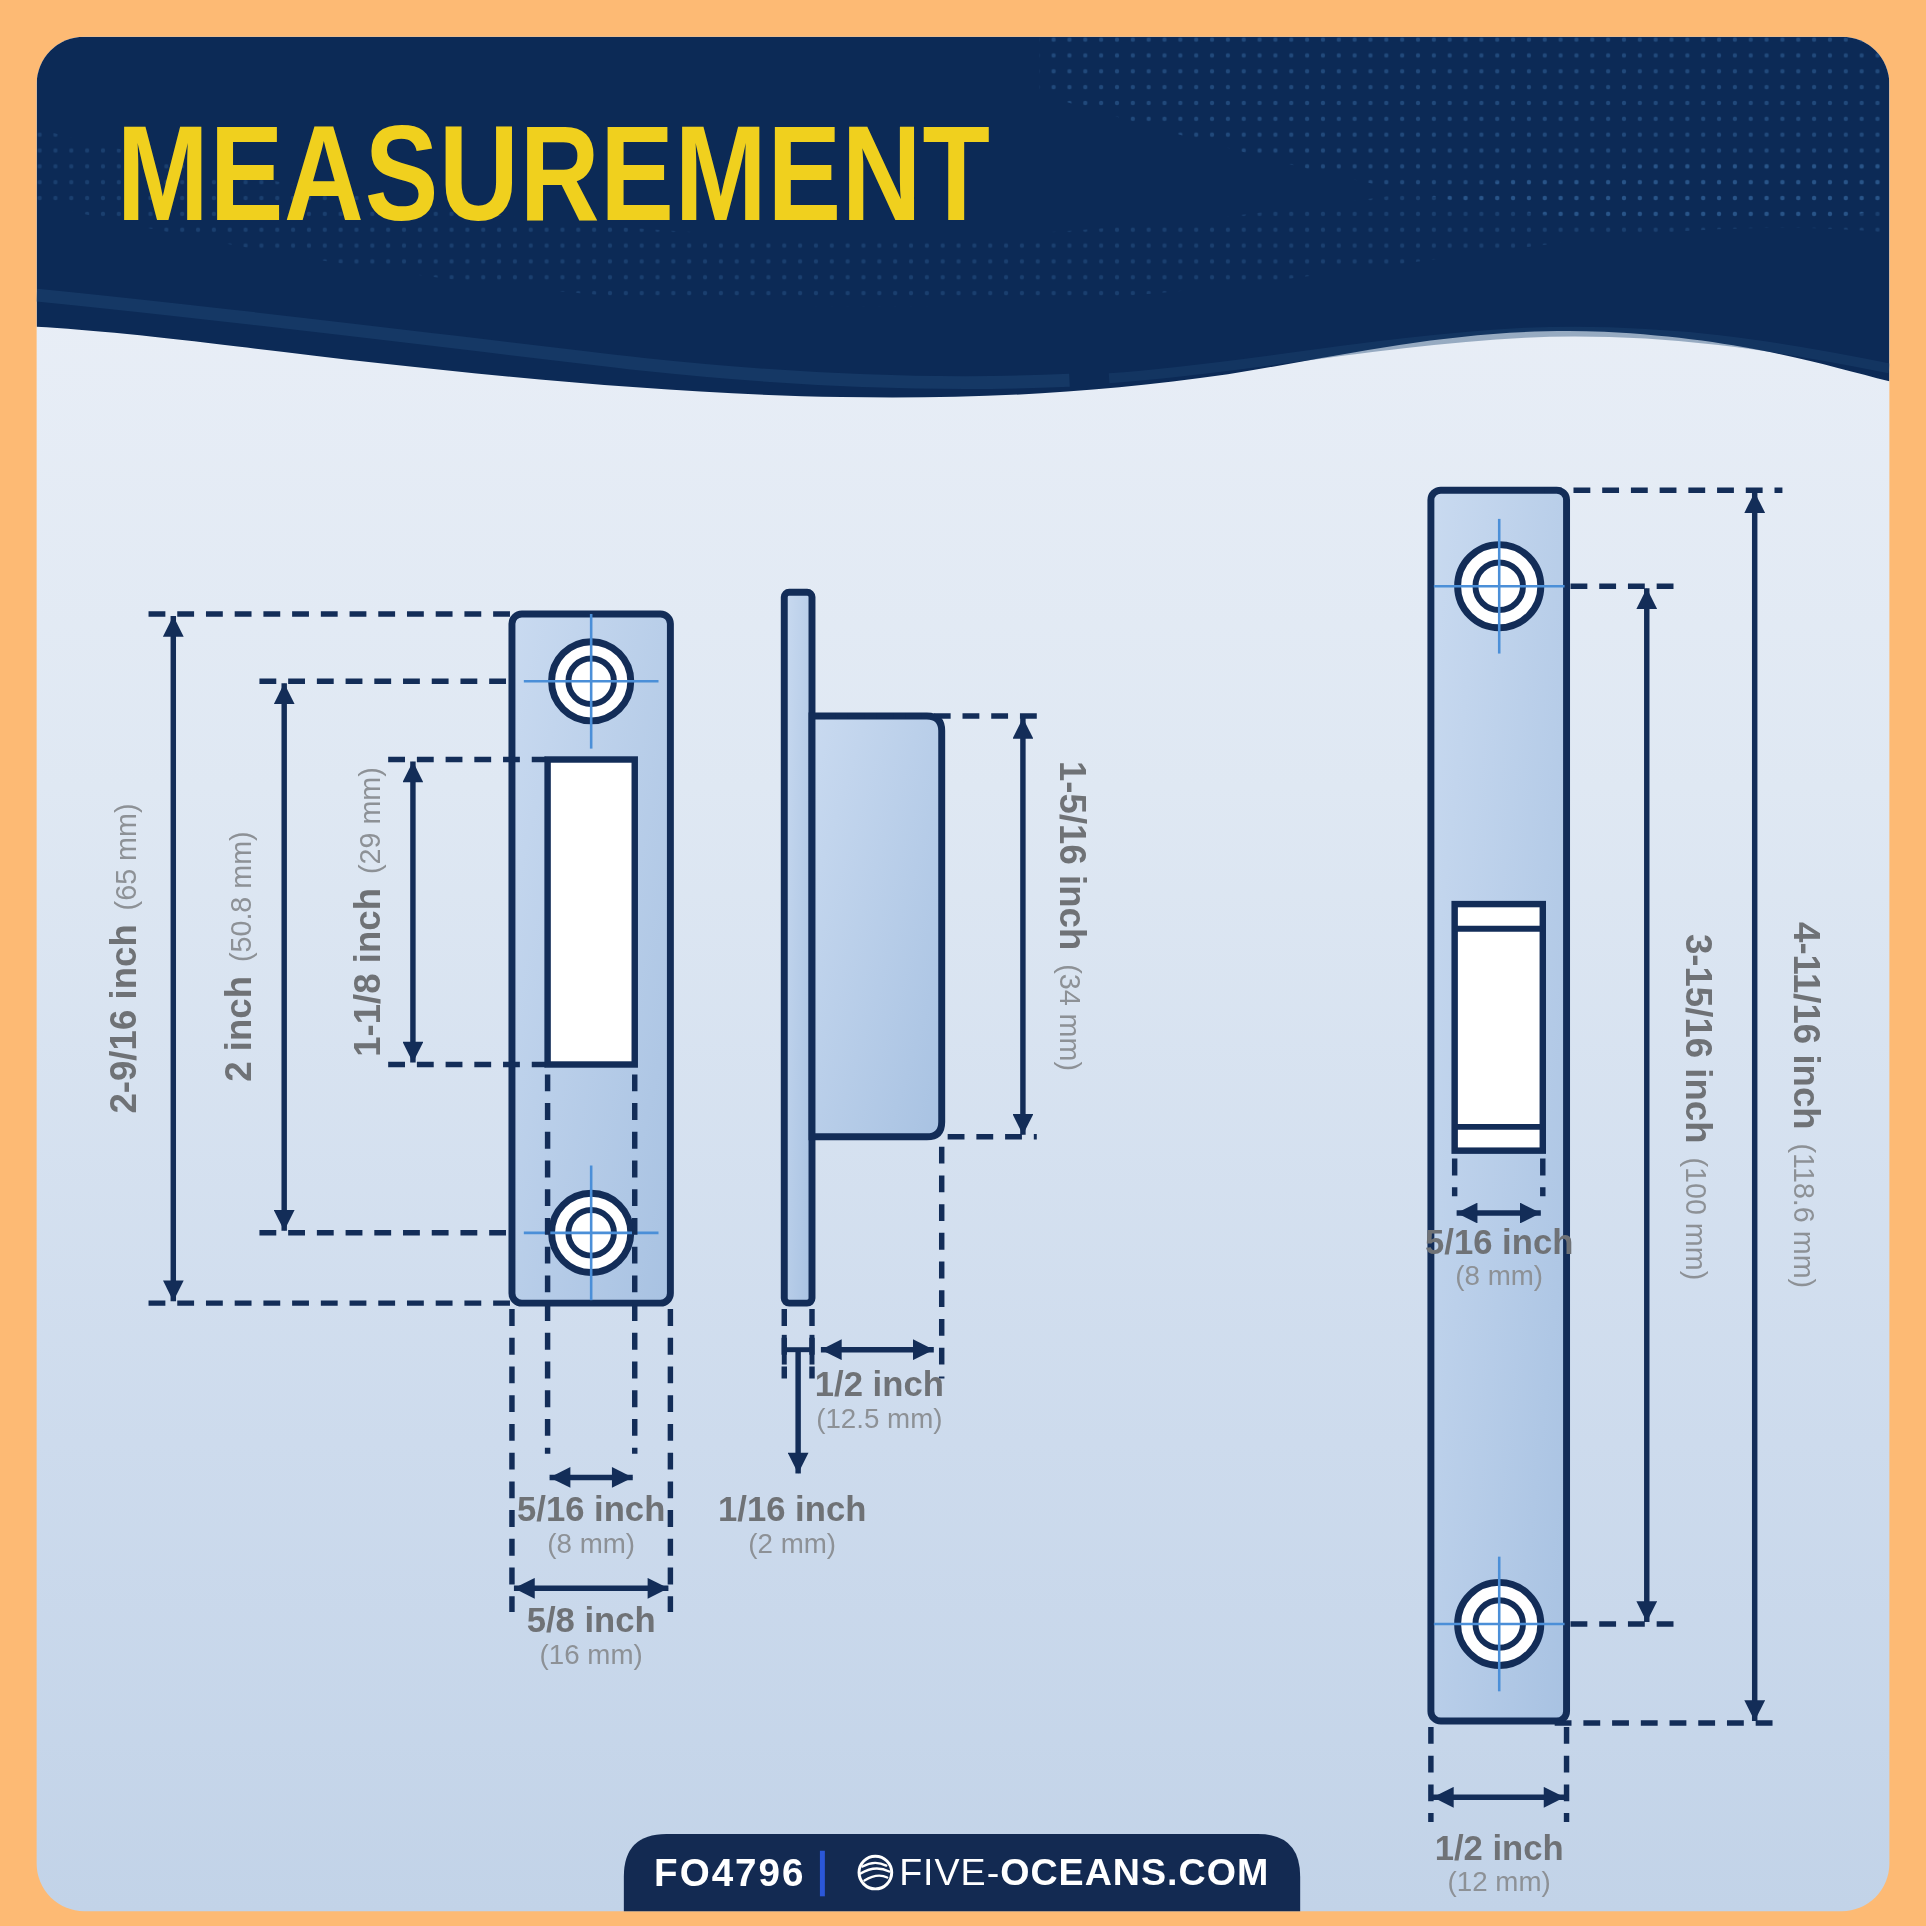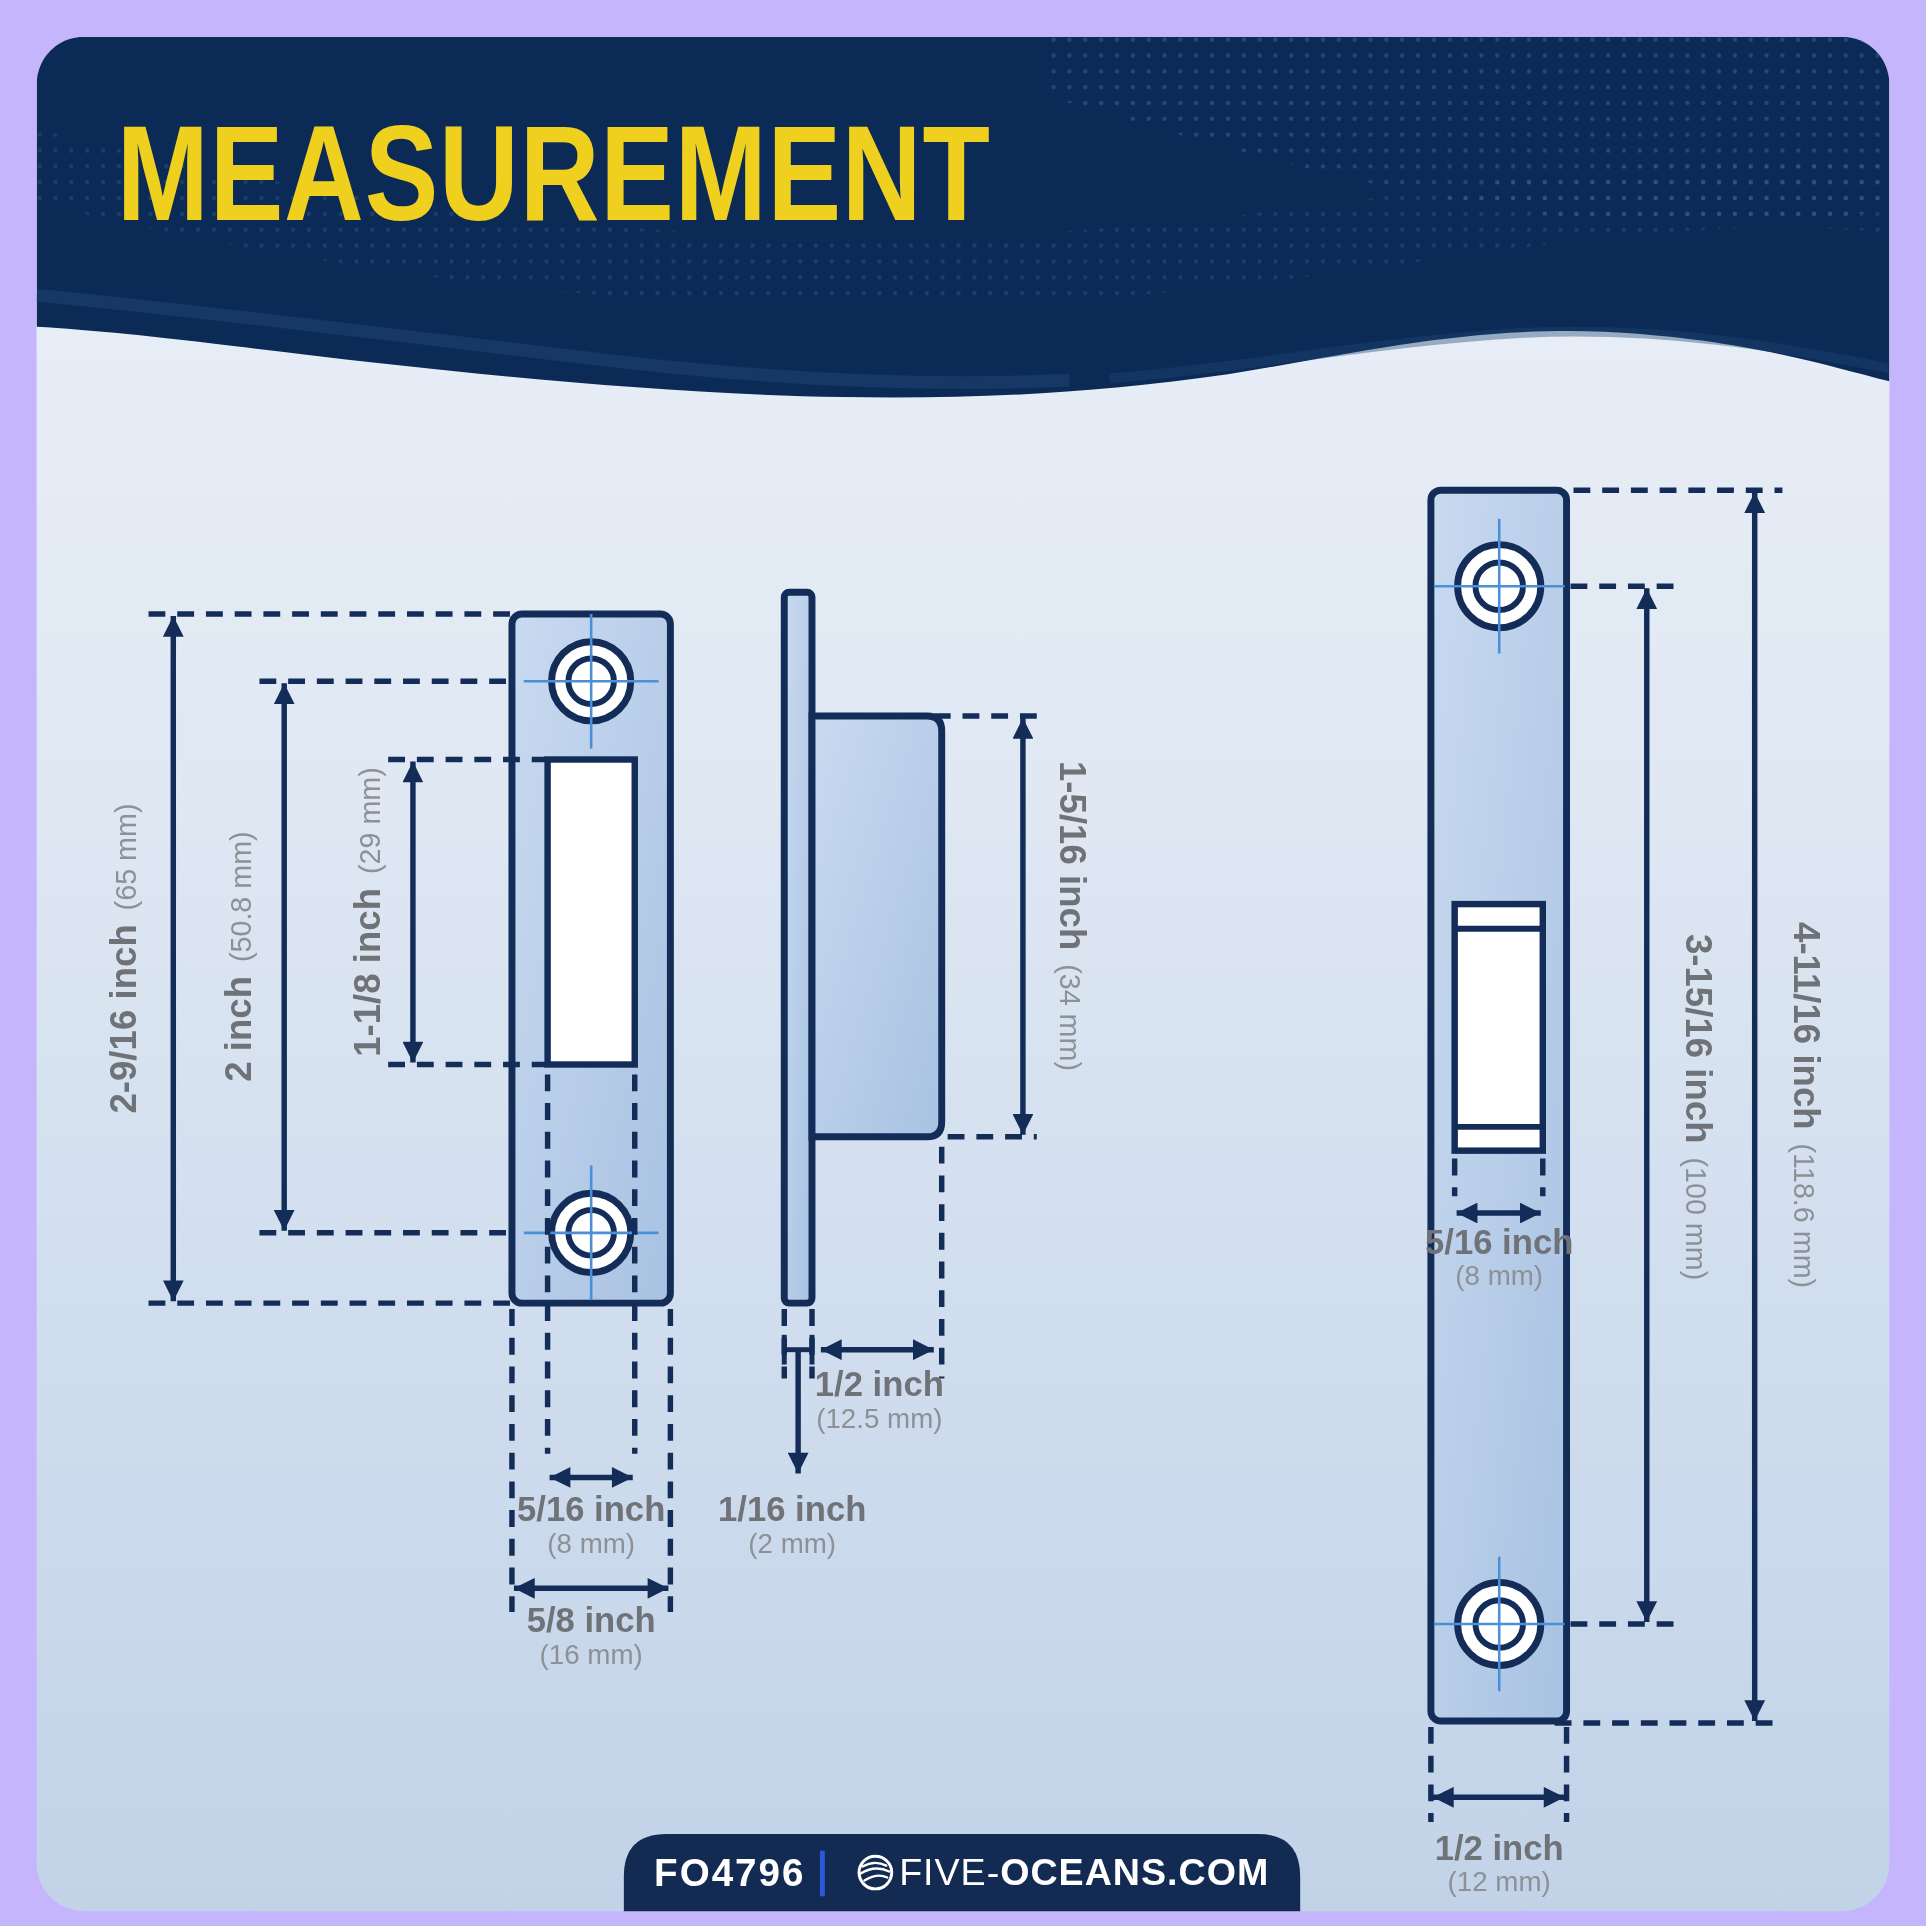--- a/index.html
+++ b/index.html
@@ -1,16 +1,16 @@
 <!DOCTYPE html>
 <html><head>
 <meta charset="utf-8">
 <style>
   html,body{margin:0;padding:0;background:#ffffff;}
-  .page{position:relative;width:1927px;height:1927px;font-family:"Liberation Sans",sans-serif;background:#c4b5fd;}
+  .page{position:relative;width:1927px;height:1927px;font-family:"Liberation Sans",sans-serif;background:#fdba74;}
   svg{display:block;}
   text{font-family:"Liberation Sans",sans-serif;}
   .inch{font-weight:bold;font-size:37px;fill:#6f7276;}
   .mm{font-size:29px;fill:#8d9196;}
   .inch-h{font-weight:bold;font-size:35px;fill:#6f7276;}
   .mm-h{font-size:28px;fill:#8d9196;}
   .dash{stroke:#132d58;stroke-width:5.5;stroke-dasharray:17 12;fill:none;}
   .dim{stroke:#132d58;stroke-width:5.5;fill:none;}
   .tick{stroke:#132d58;stroke-width:5;fill:none;}
   .plate{fill:url(#plateGrad);stroke:#132d58;stroke-width:7;}

